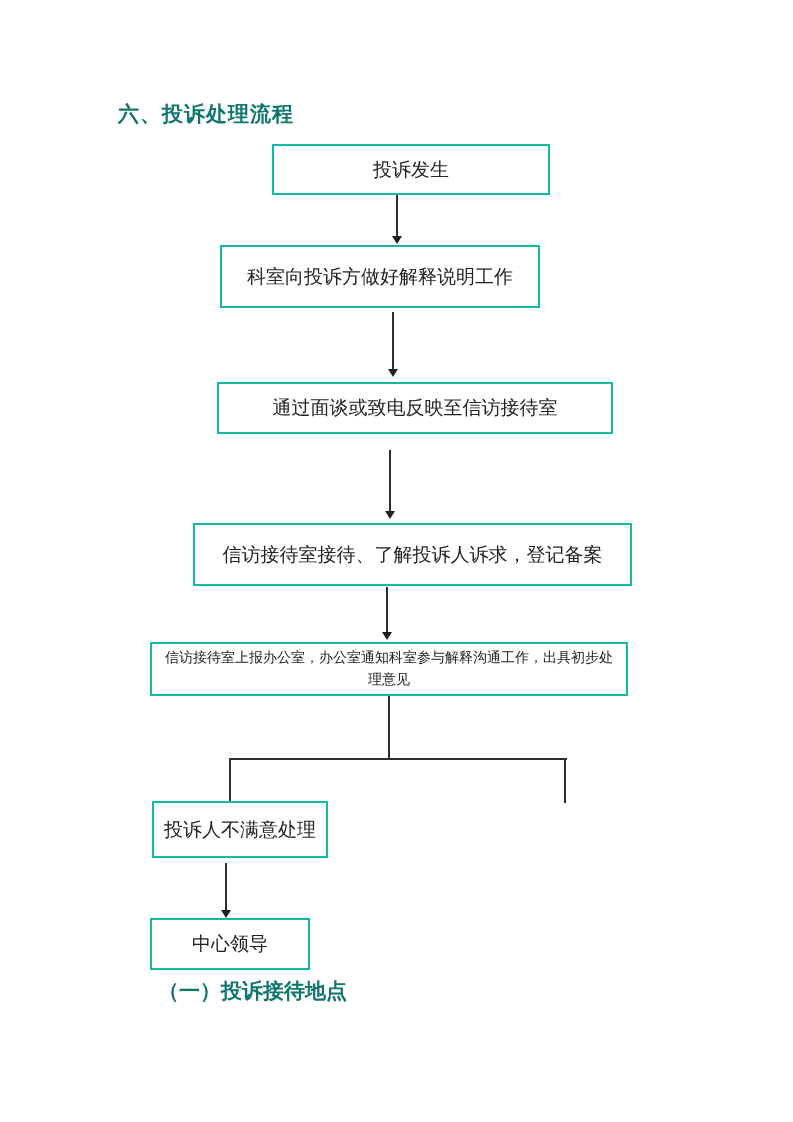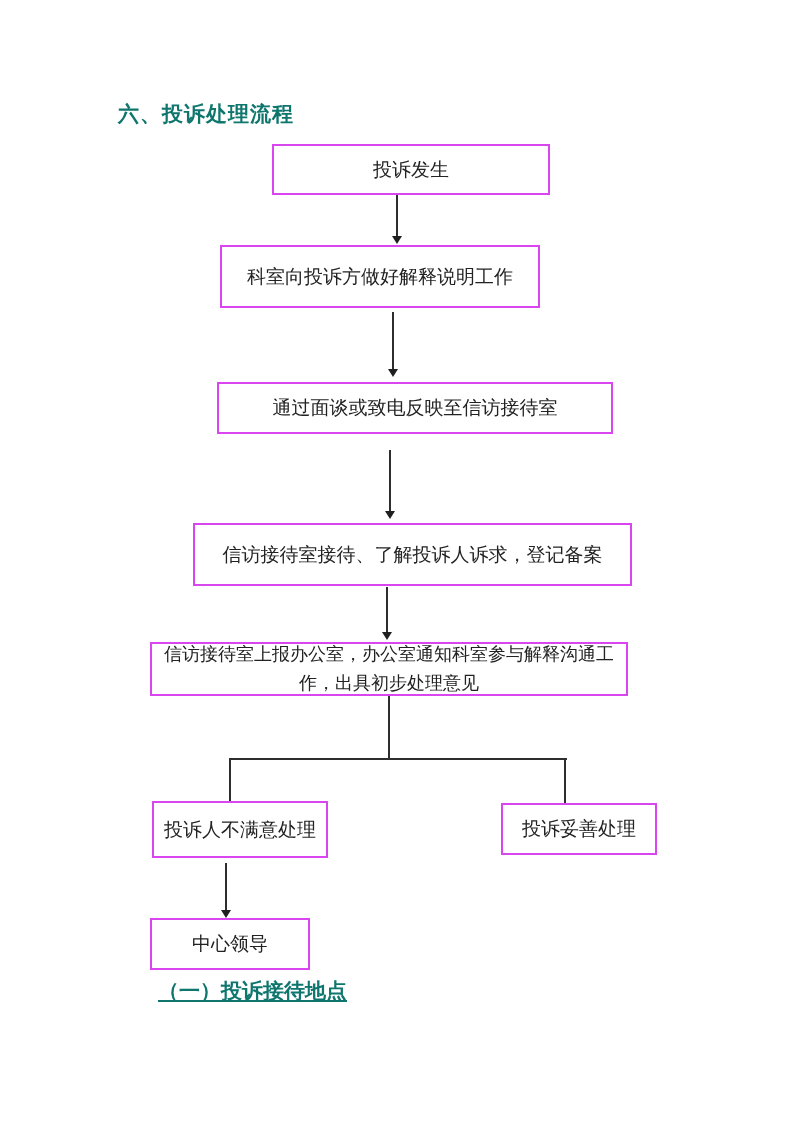--- a/index.html
+++ b/index.html
@@ -20,33 +20,33 @@
     position: absolute;
     font-family: "Liberation Sans", sans-serif;
     font-weight: bold;
     font-size: 21px;
     color: #0f766e;
     white-space: nowrap;
     letter-spacing: 1px;
   }
   .flow-node {
     position: absolute;
-    border: 2px solid #d946ef;
+    border: 2px solid #14b8a6;
     background: #ffffff;
     display: flex;
     align-items: center;
     justify-content: center;
     text-align: center;
     font-size: 19px;
     color: #222222;
     box-sizing: border-box;
     line-height: 1.35;
   }
   .flow-node.small-text {
-    font-size: 18px;
+    font-size: 14px;
     line-height: 1.6;
     padding: 2px 8px;
   }
   .vline {
     position: absolute;
     width: 2px;
     background: #2e2e2e;
   }
   .hline {
     position: absolute;
@@ -57,21 +57,20 @@
     position: absolute;
     width: 0;
     height: 0;
     border-left: 5px solid transparent;
     border-right: 5px solid transparent;
     border-top: 8px solid #1f1f1f;
   }
   .footer-heading {
     font-family: "Liberation Serif", serif;
     letter-spacing: 0;
-    text-decoration: underline;
   }
 </style>
 </head>
 <body>
 
 <div class="page">
 
   <div class="doc-heading" style="left:118px; top:100px;">六、投诉处理流程</div>
 
   <div class="flow-node" style="left:272px; top:144px; width:278px; height:51px;">投诉发生</div>
@@ -79,21 +78,20 @@
   <div class="flow-node" style="left:220px; top:245px; width:320px; height:63px;">科室向投诉方做好解释说明工作</div>
 
   <div class="flow-node" style="left:217px; top:382px; width:396px; height:52px;">通过面谈或致电反映至信访接待室</div>
 
   <div class="flow-node" style="left:193px; top:523px; width:439px; height:63px;">信访接待室接待、了解投诉人诉求，登记备案</div>
 
   <div class="flow-node small-text" style="left:150px; top:642px; width:478px; height:54px;">信访接待室上报办公室，办公室通知科室参与解释沟通工作，出具初步处理意见</div>
 
   <div class="flow-node" style="left:152px; top:801px; width:176px; height:57px;">投诉人不满意处理</div>
 
-  <div class="flow-node" style="left:501px; top:803px; width:156px; height:52px;">投诉妥善处理</div>
 
   <div class="flow-node" style="left:150px; top:918px; width:160px; height:52px;">中心领导</div>
 
   <div class="vline" style="left:396px; top:195px; height:42px;"></div>
   <div class="arrowhead" style="left:392px; top:236px;"></div>
 
   <div class="vline" style="left:392px; top:312px; height:58px;"></div>
   <div class="arrowhead" style="left:388px; top:369px;"></div>
 
   <div class="vline" style="left:389px; top:450px; height:62px;"></div>

